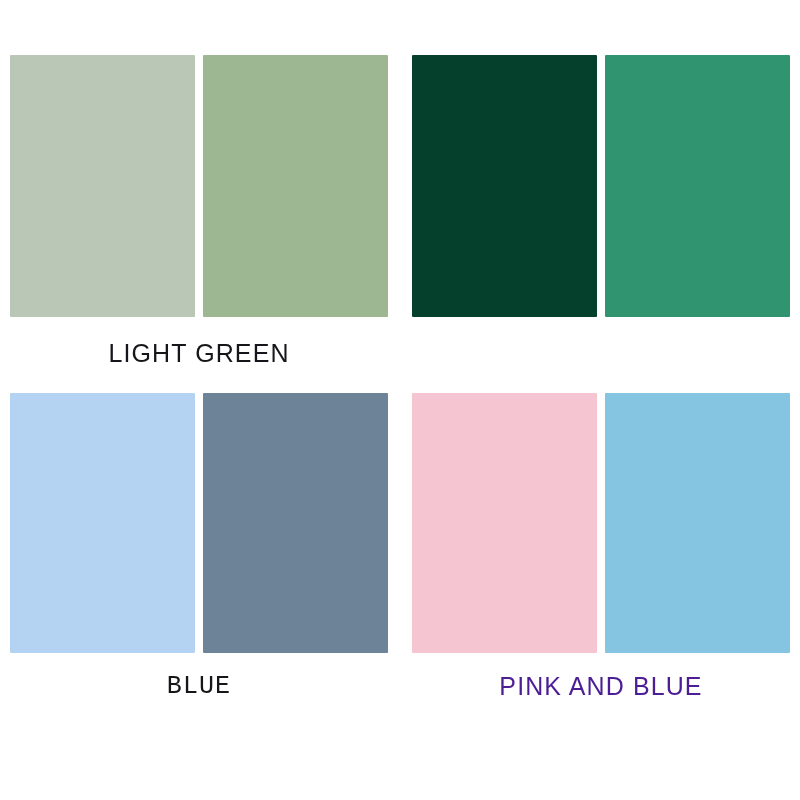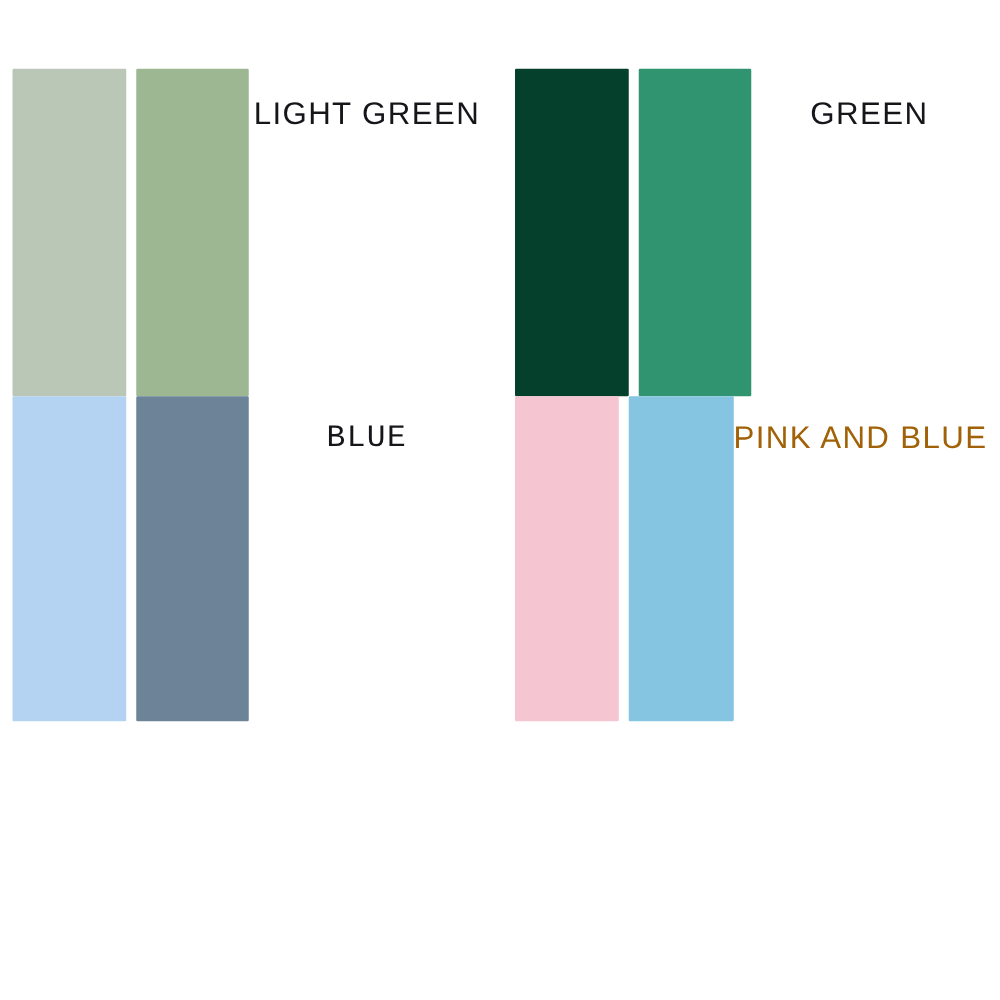--- a/index.html
+++ b/index.html
@@ -31,21 +31,21 @@
     width: 780px;
     display: flex;
     flex-wrap: wrap;
     column-gap: 24px;
     row-gap: 0px;
   }
 
   .palette-card {
     width: 378px;
     display: flex;
-    flex-direction: row;
+    flex-direction: column;
   }
 
   .swatch-pair {
     display: flex;
     width: 100%;
     height: 262px;
     column-gap: 8px;
   }
 
   .swatch {
@@ -88,33 +88,32 @@
         <div class="swatch" style="background-color:#9CB791;"></div>
       </div>
       <div class="palette-caption" style="color: rgb(22, 22, 26);">LIGHT GREEN</div>
     </div>
 
     <div class="palette-card row-1">
       <div class="swatch-pair">
         <div class="swatch" style="background-color:#05402C;"></div>
         <div class="swatch" style="background-color:#2F946F;"></div>
       </div>
-      <div class="palette-caption" style="color: rgb(22, 22, 26);">GREEN</div>
     </div>
 
     <div class="palette-card row-2">
       <div class="swatch-pair">
         <div class="swatch" style="background-color:#B4D3F2;"></div>
         <div class="swatch" style="background-color:#6C8398;"></div>
       </div>
       <div class="palette-caption" style="color: rgb(22, 22, 26); font-family: Liberation Mono, monospace;">BLUE</div>
     </div>
 
     <div class="palette-card row-2">
       <div class="swatch-pair">
         <div class="swatch" style="background-color:#F5C6D2;"></div>
         <div class="swatch" style="background-color:#86C5E2;"></div>
       </div>
-      <div class="palette-caption" style="color: #a16207;">PINK AND BLUE</div>
+      <div class="palette-caption" style="color: #4c1d95;">PINK AND BLUE</div>
     </div>
 
   </div>
 </div>
 
 </body></html>

